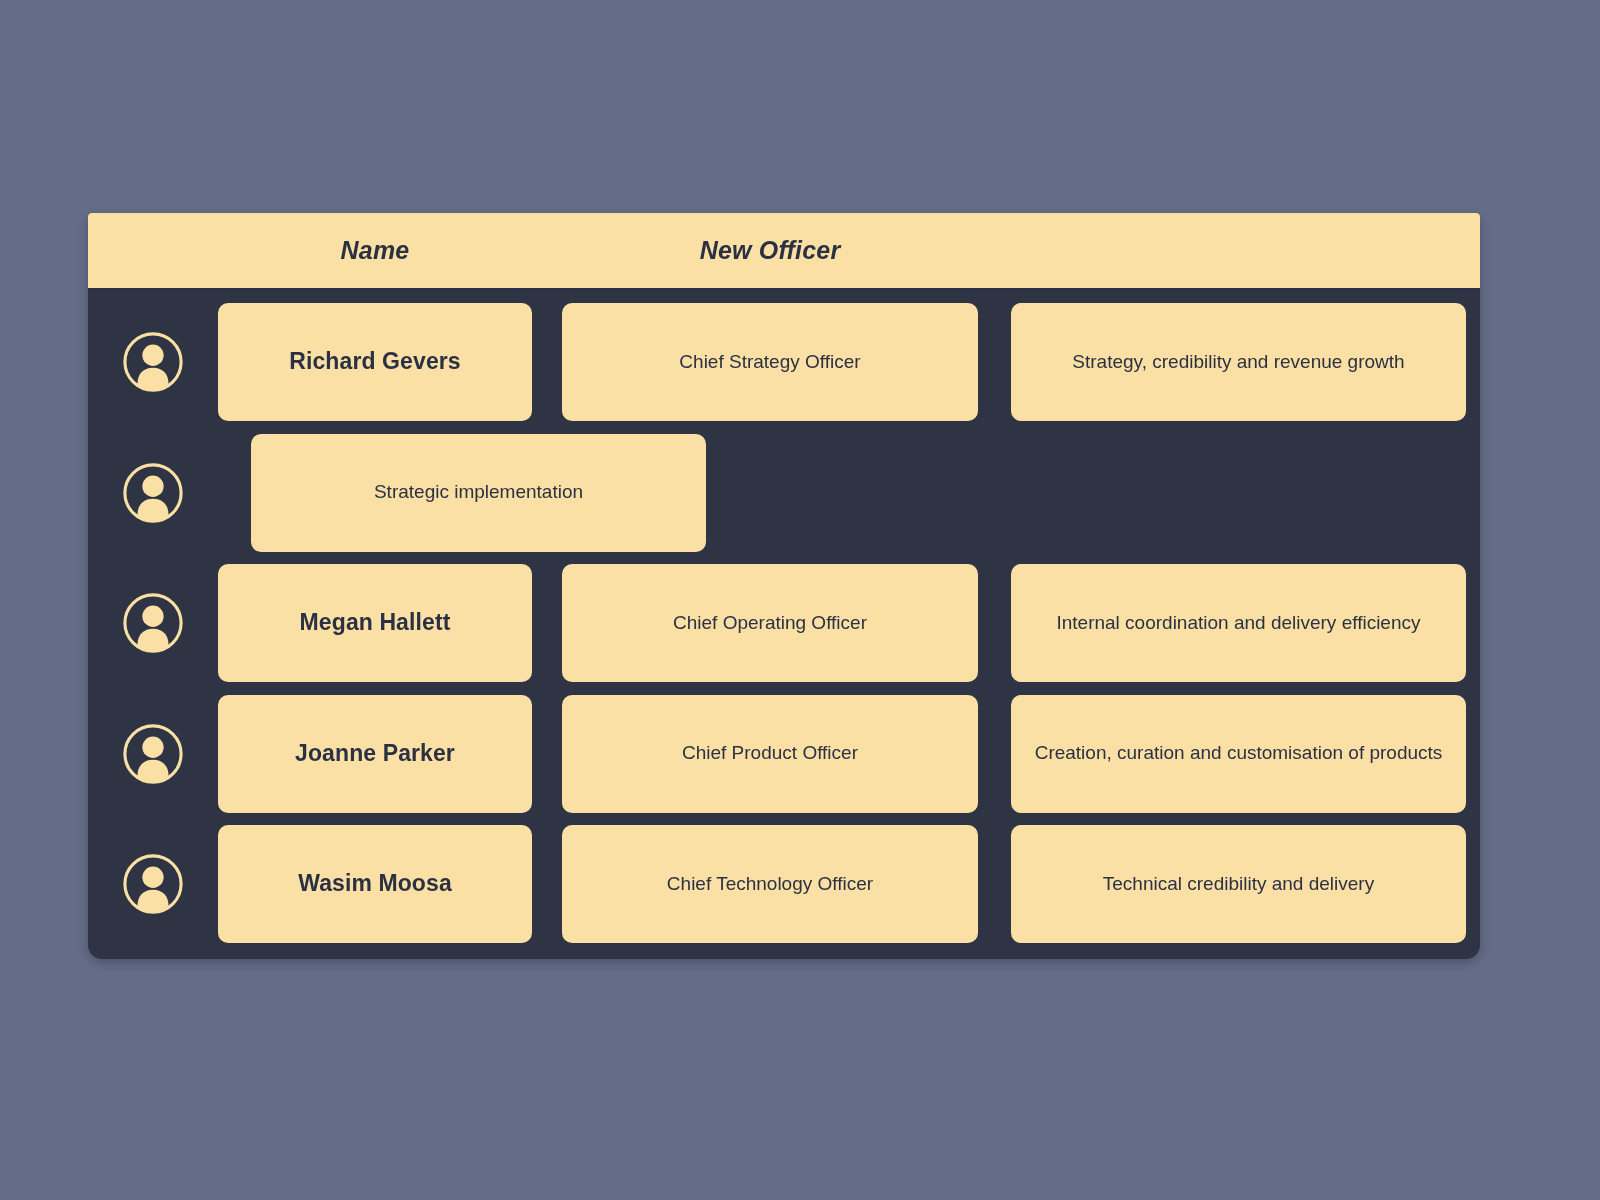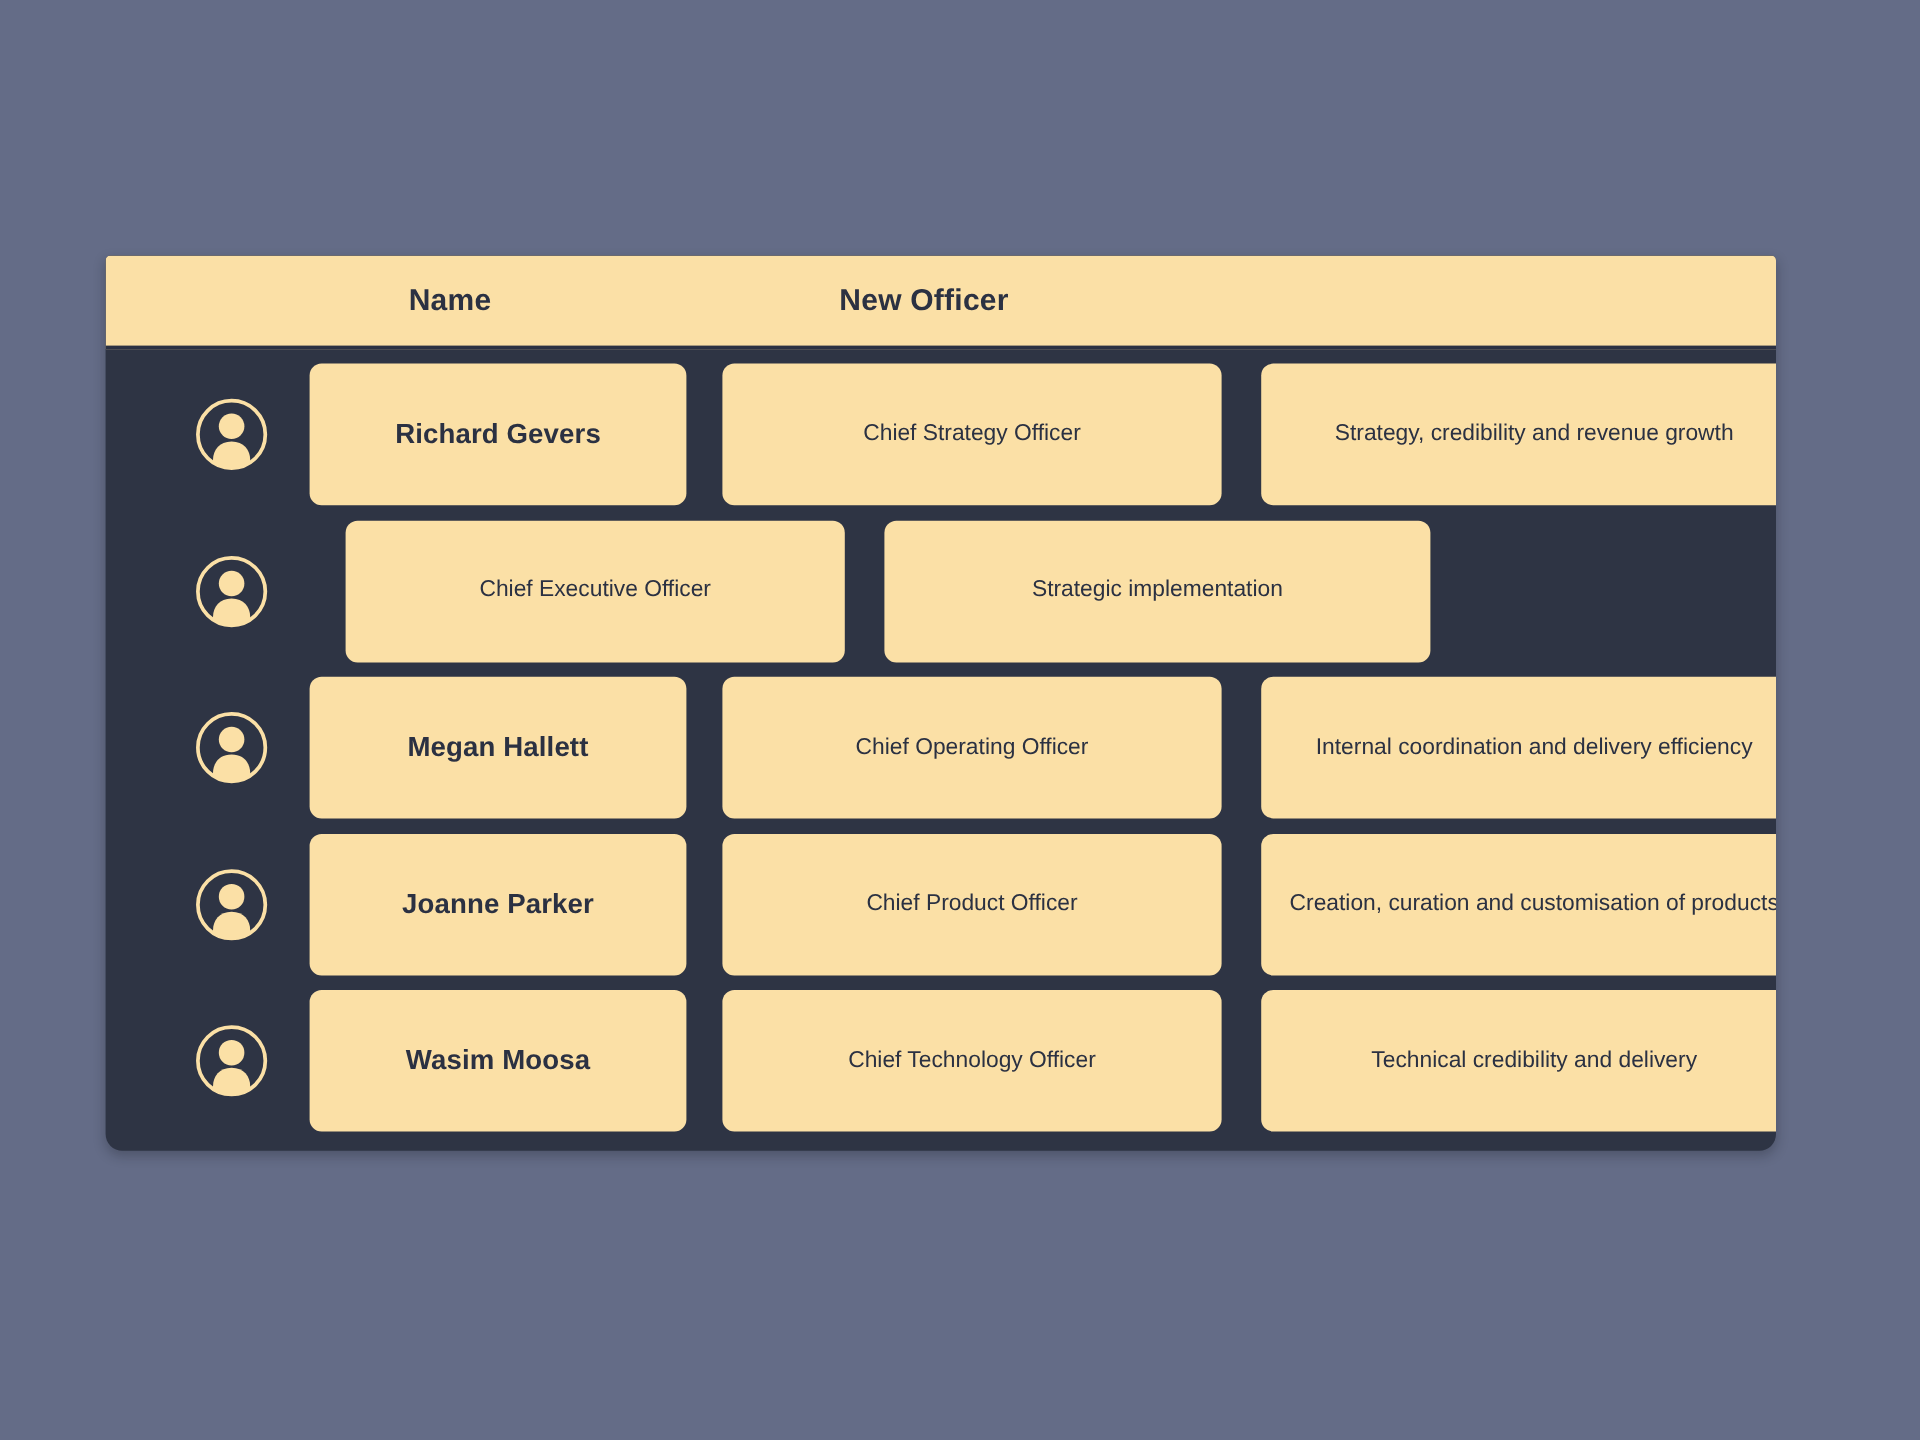--- a/index.html
+++ b/index.html
@@ -39,20 +39,21 @@
 
   
   .table-header {
     height: 78px;
     min-height: 78px;
     background: #fbe0a6;
     border-bottom: 3px solid #2b3142;
     display: flex;
     align-items: center;
     box-sizing: border-box;
+    font-style: italic;
   }
   .header-avatar-spacer {
     width: 130px;
     min-width: 130px;
     height: 100%;
   }
   .header-cell {
     color: #2b3142;
     font-size: 25px;
     font-weight: bold;
@@ -65,21 +66,20 @@
   .col-resp   { width: 455px; min-width: 455px; margin-left: 33px; }
 
   
   .table-body {
     flex: 1;
     padding: 12px 16px 16px 0;
     box-sizing: border-box;
     display: flex;
     flex-direction: column;
     justify-content: space-between;
-    margin-left: 40px;
   }
 
   .table-row {
     display: flex;
     align-items: stretch;
     height: 118px;
   }
 
   .avatar-cell {
     width: 130px;
@@ -172,21 +172,20 @@
                   <circle cx="32" cy="32" r="29"></circle>
                 </clipPath>
               </defs>
             <circle cx="32" cy="32" r="29" fill="none" stroke="#fbe0a6" stroke-width="3.2"></circle>
             <g clip-path="url(#clip2)" fill="#fbe0a6">
               <circle cx="32" cy="25" r="11"></circle>
               <path d="M32 38c-10.5 0-16 7.2-16 16v14h32V54c0-8.8-5.5-16-16-16z"></path>
             </g>
           </svg>
         </div>
-        <div class="cell position">Chief Executive Officer</div>
         <div class="cell responsible">Strategic implementation</div>
       </div>
 
       <div class="table-row">
         <div class="avatar-cell">
           <svg class="avatar" viewBox="0 0 64 64">
             <defs>
                 <clipPath id="clip3">
                   <circle cx="32" cy="32" r="29"></circle>
                 </clipPath>

